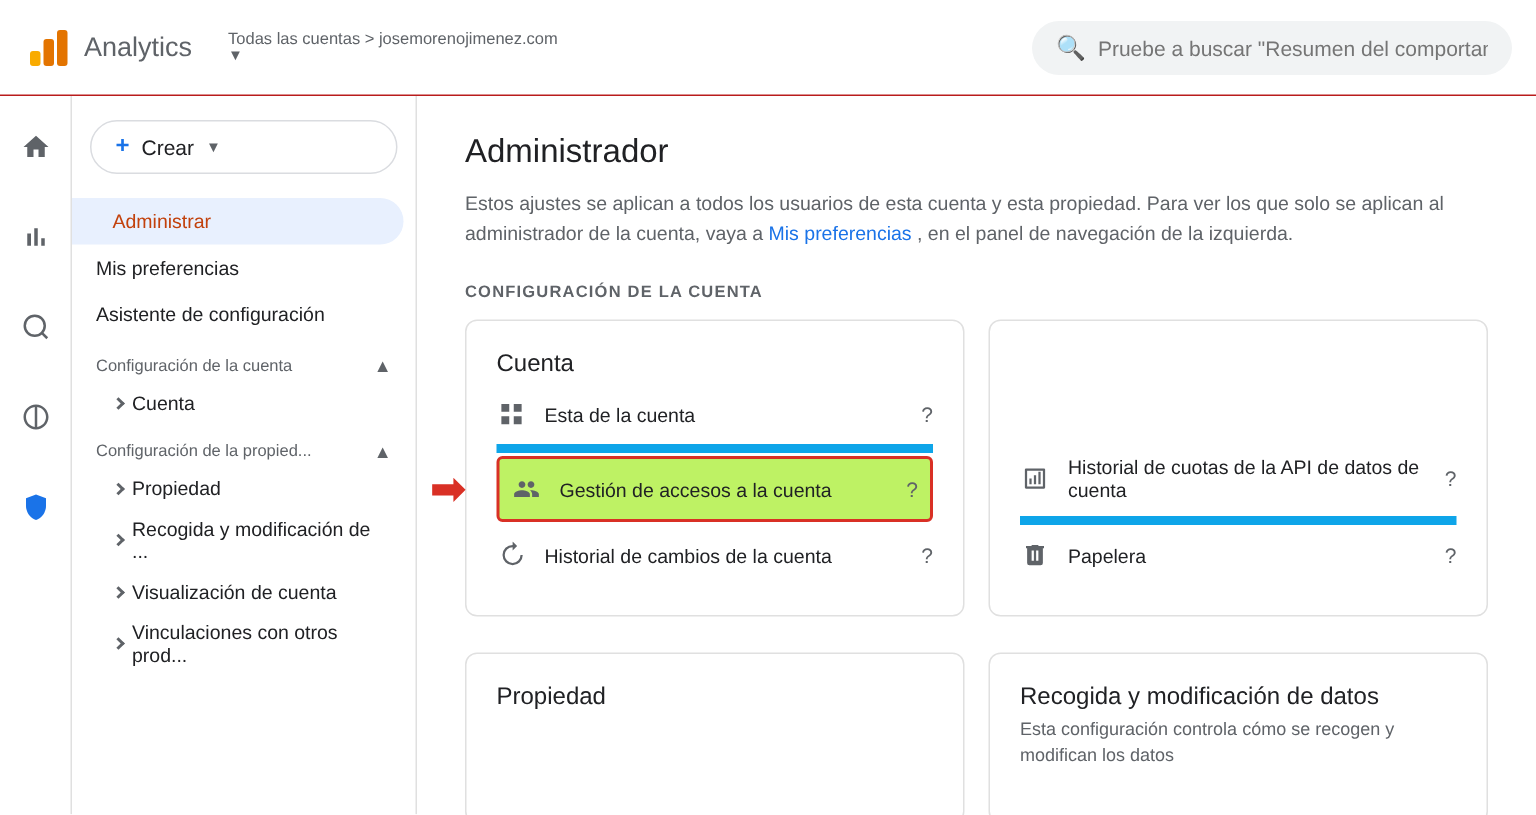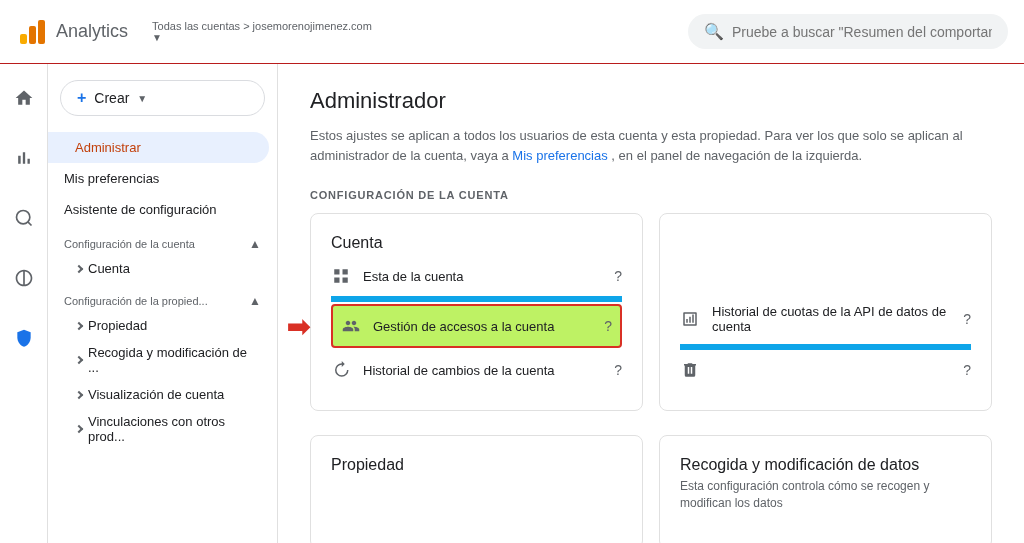--- a/index.html
+++ b/index.html
@@ -213,20 +213,21 @@
           </div>
           <span class="card-item-text">Historial de cuotas de la API de datos de cuenta</span>
           <span class="card-item-help">?</span>
         </div>
         <div class="card-item">
           <div class="card-item-icon">
             <svg width="18" height="18" viewBox="0 0 24 24" fill="#5f6368">
                 <path d="M9 3v1H4v2h1v13a2 2 0 0 0 2 2h10a2 2 0 0 0 2-2V6h1V4h-5V3H9zm0 5h2v9H9V8zm4 0h2v9h-2V8z"></path>
               </svg>
           </div>
+          <span class="card-item-text">Papelera</span>
           <span class="card-item-help">?</span>
         </div>
       </div>
     </div>
 
     <div class="cards-row">
 
       <div class="card">
         <div class="card-title">Propiedad</div>
         <div class="card-desc">

